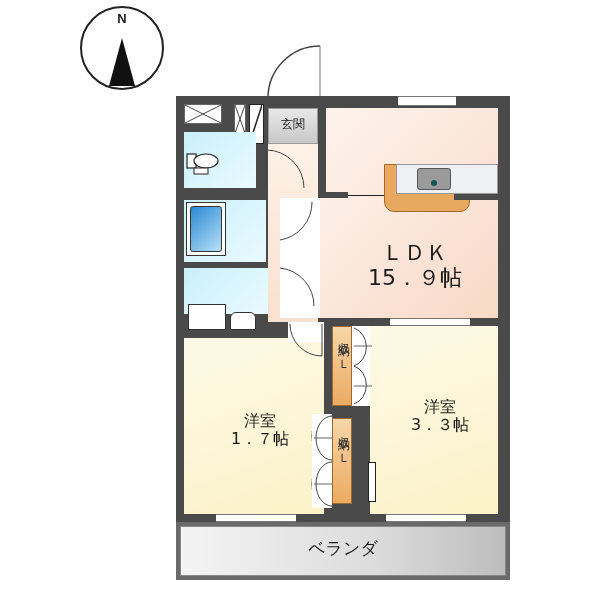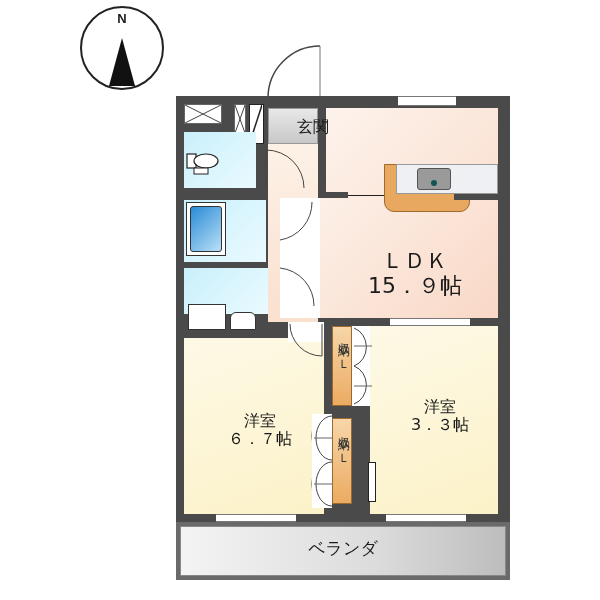--- a/index.html
+++ b/index.html
@@ -35,27 +35,27 @@
 <div class="abs win" style="left:398px;top:96px;width:58px;height:10px;"></div>
 
 <div class="abs wall" style="left:318px;top:192px;width:30px;height:6px;"></div>
 <div class="abs" style="left:348px;top:195px;width:36px;height:1px;background:#222;"></div>
 
 <div class="abs" style="left:384px;top:164px;width:86px;height:48px;background:#e8a860;border:1px solid #a06a2a;border-radius:0 0 10px 10px;"></div>
 <div class="abs" style="left:396px;top:164px;width:102px;height:30px;background:#eef0f3;border:1px solid #999;"></div>
 <div class="abs" style="left:417px;top:168px;width:34px;height:22px;background:#9a9a9a;border:1px solid #555;border-radius:3px;"></div>
 <div class="abs" style="left:431px;top:180px;width:6px;height:6px;background:#155;border-radius:50%;"></div>
 <div class="abs wall" style="left:454px;top:194px;width:44px;height:6px;"></div>
-<div class="abs label" style="left:340px;top:248px;width:150px;font-size:22px;">
+<div class="abs label" style="left:340px;top:240px;width:150px;font-size:22px;">
   <div>ＬＤＫ</div>
   <div>15．９帖</div>
 </div>
 
 <div class="abs" style="left:268px;top:108px;width:50px;height:36px;background:linear-gradient(180deg,#e8e8e8,#c8c8c8);border:1px solid #999;"></div>
-<div class="abs label" style="left:268px;top:118px;width:50px;font-size:16px;margin-left:20px;">玄関</div>
+<div class="abs label" style="left:268px;top:118px;width:50px;font-size:12px;">玄関</div>
 
 <div class="abs" style="left:268px;top:144px;width:50px;height:178px;background:linear-gradient(180deg,#fdf1e6,#fae0cf);"></div>
 <div class="abs" style="left:280px;top:198px;width:40px;height:120px;background:#fff;"></div>
 
 <div class="abs" style="left:184px;top:104px;width:38px;height:20px;background:#fff;border:1px solid #666;">
   <svg width="36" height="18" viewBox="0 0 36 18">
       <line x1="0" y1="0" x2="36" y2="18" stroke="#444"></line>
       <line x1="36" y1="0" x2="0" y2="18" stroke="#444"></line>
     </svg>
 </div>
@@ -104,21 +104,21 @@
 
 <div class="abs wall" style="left:184px;top:330px;width:104px;height:8px;"></div>
 
 <div class="abs" style="left:184px;top:338px;width:140px;height:176px;background:linear-gradient(160deg,#fdf9e6,#fcf2c8);"></div>
 <div class="abs" style="left:288px;top:322px;width:36px;height:20px;background:#fff;"></div>
 <svg class="abs" style="left:288px;top:322px;" width="36" height="36" viewBox="0 0 36 36">
   <path d="M2,2 A32,32 0 0 0 34,34 L34,2" fill="none" stroke="#444" stroke-width="1"></path>
 </svg>
 <div class="abs label" style="left:210px;top:412px;width:100px;font-size:16px;">
   <div>洋室</div>
-  <div>６．７帖</div>
+  <div>1．７帖</div>
 </div>
 
 <svg class="abs" style="left:306px;top:412px;" width="26" height="96" viewBox="0 0 26 96">
   <path d="M24,2 A18,22 0 0 0 24,46 M24,50 A18,22 0 0 0 24,94" fill="none" stroke="#444" stroke-width="1"></path>
   <line x1="6" y1="24" x2="24" y2="24" stroke="#666"></line>
   <line x1="6" y1="72" x2="24" y2="72" stroke="#666"></line>
 </svg>
 
 <div class="abs wall" style="left:324px;top:318px;width:46px;height:196px;"></div>
 

